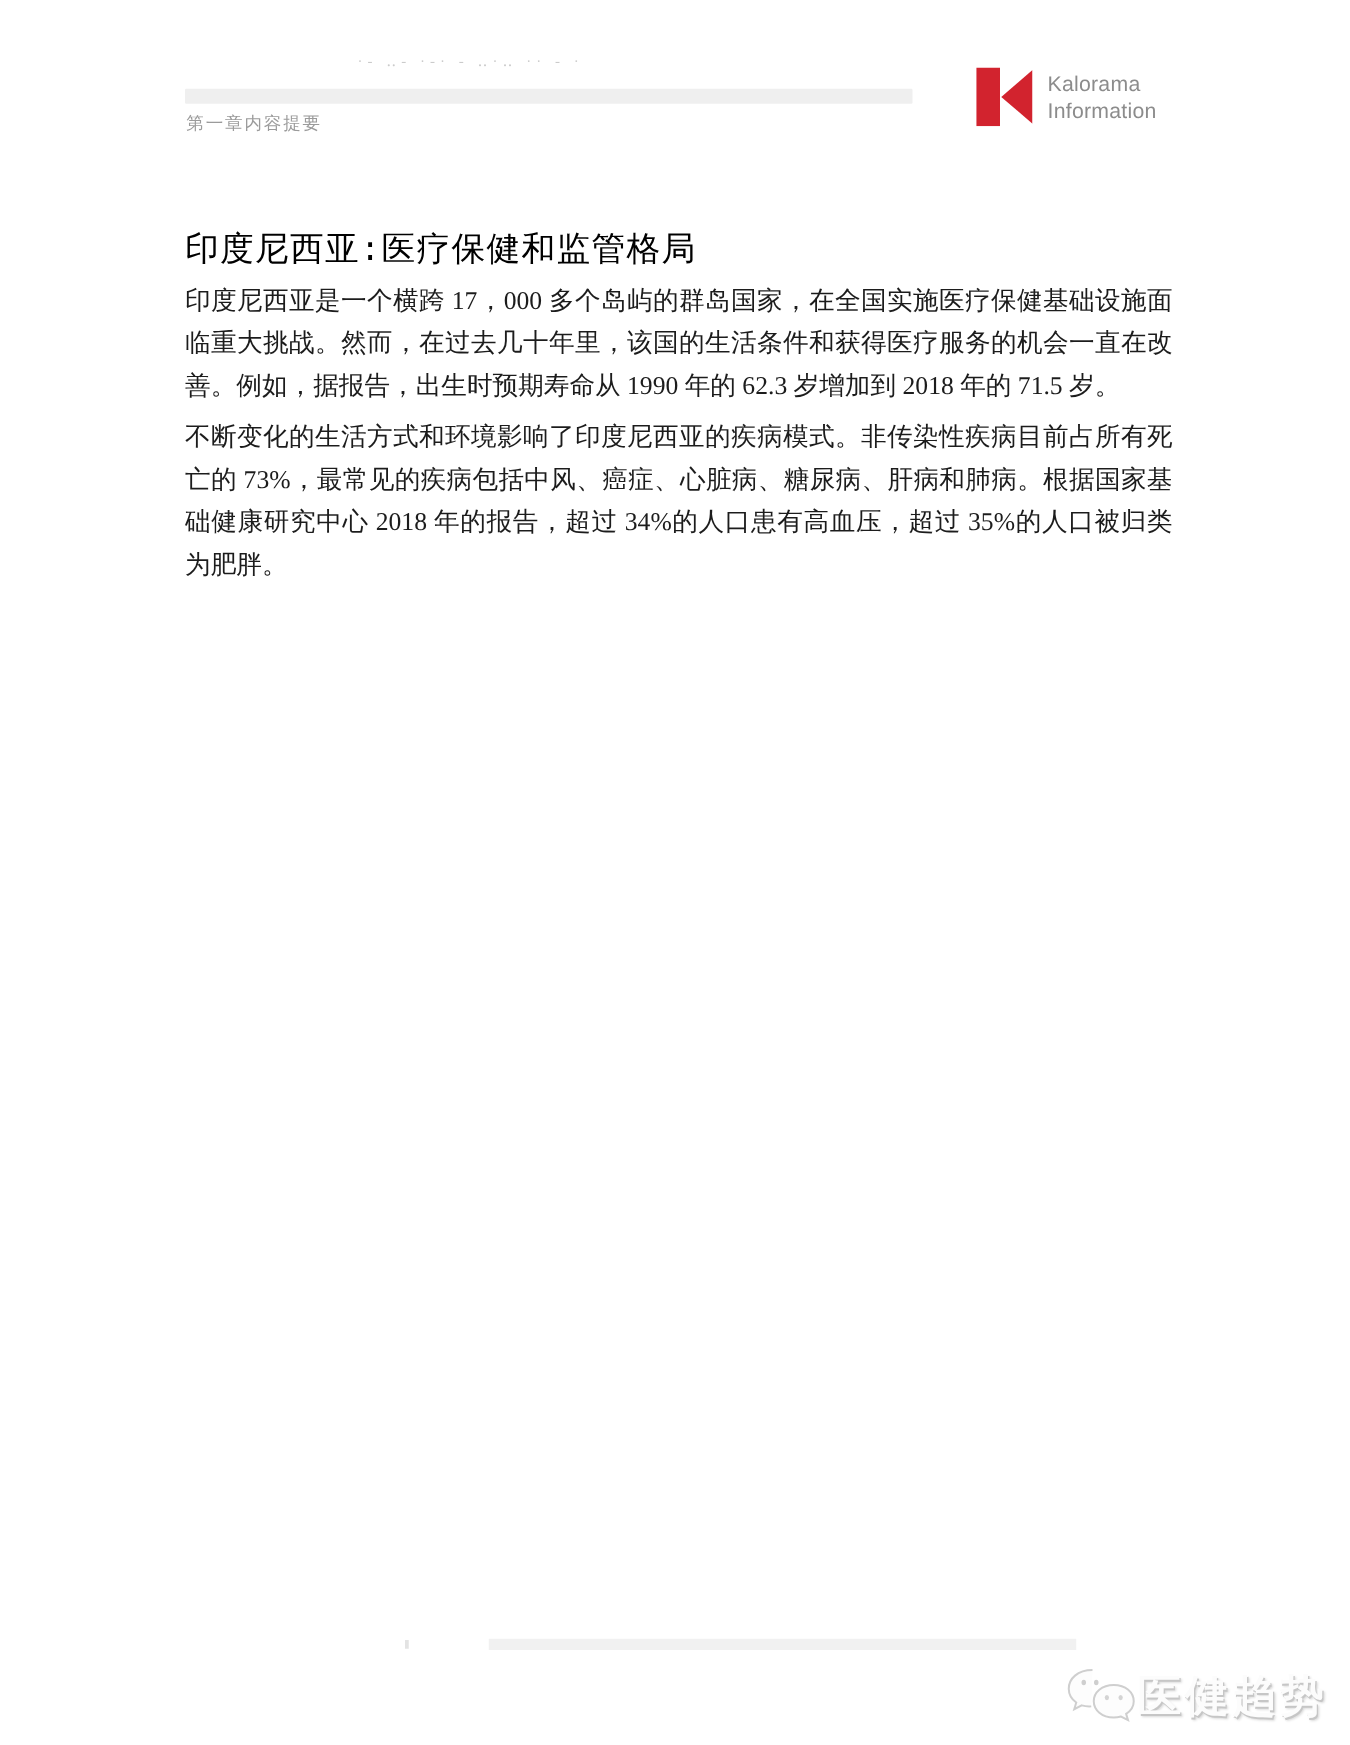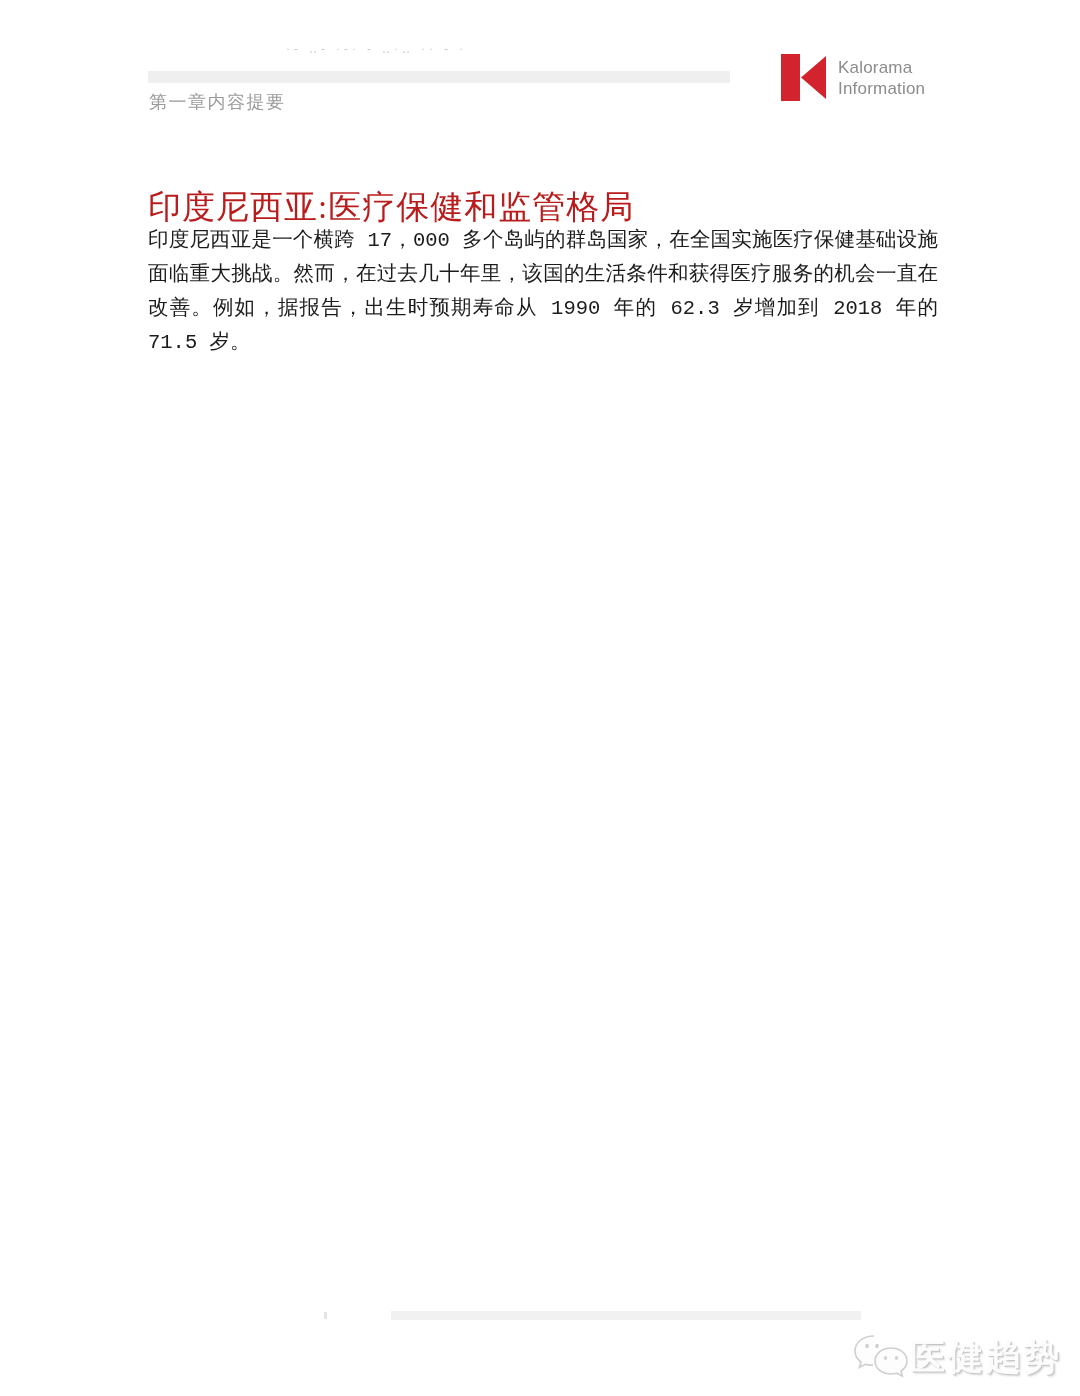--- a/index.html
+++ b/index.html
@@ -21,43 +21,43 @@
     font-family:"Liberation Serif","DejaVu Serif",serif;
   }
 
   
   .top-bar{
     position:absolute;left:148px;top:71px;width:582px;height:12px;
     background:#efefef;border-radius:1px;
   }
   .chapter-label{
     position:absolute;left:149px;top:90px;
-    font-size:18px;color:#9b9b9b;letter-spacing:1.5px;
+    font-size:14px;color:#9b9b9b;letter-spacing:1.5px;
     font-family:"Liberation Serif","DejaVu Serif",serif;
   }
 
   
   .logo{
     position:absolute;left:765px;top:54px;
     display:flex;align-items:center;gap:12px;margin-left:16px;
   }
   .logo-mark{width:45px;height:47px;display:block;}
   .logo-text{line-height:21px;font-size:17px;color:#8c8c8c;letter-spacing:.2px;}
 
   
   .doc-title{
     position:absolute;left:148px;top:163px;width:800px;
-    font-size:33px;font-weight:500;color:#b91c1c;
+    font-size:27px;font-weight:500;color:#000000;
     letter-spacing:1px;
-    font-family:Liberation Serif, serif;
+    font-family:Liberation Mono, monospace;
   }
   .doc-body{
     position:absolute;left:148px;top:224px;width:790px;
     font-size:20.5px;line-height:34px;color:#1c1c1c;
-    font-family:Liberation Mono, monospace;
+    font-family:Liberation Serif, serif;
     text-align:justify;
   }
   .doc-body p{margin:0 0 7px 0;}
 
   
   .bottom-bar{
     position:absolute;left:391px;top:1311px;width:470px;height:9px;
     background:#f1f1f1;
   }
   .bottom-dot{
@@ -95,20 +95,21 @@
     <div class="logo-text">
       <div>Kalorama</div>
       <div>Information</div>
     </div>
   </div>
 
   <h1 class="doc-title">印度尼西亚:医疗保健和监管格局</h1>
 
   <div class="doc-body">
     <p>印度尼西亚是一个横跨 17，000 多个岛屿的群岛国家，在全国实施医疗保健基础设施面临重大挑战。然而，在过去几十年里，该国的生活条件和获得医疗服务的机会一直在改善。例如，据报告，出生时预期寿命从 1990 年的 62.3 岁增加到 2018 年的 71.5 岁。</p>
+    <p>不断变化的生活方式和环境影响了印度尼西亚的疾病模式。非传染性疾病目前占所有死亡的 73%，最常见的疾病包括中风、癌症、心脏病、糖尿病、肝病和肺病。根据国家基础健康研究中心 2018 年的报告，超过 34%的人口患有高血压，超过 35%的人口被归类为肥胖。</p>
   </div>
 
   <div class="bottom-dot"></div>
   <div class="bottom-bar"></div>
 
   <div class="watermark">
     <svg class="wechat-icon" viewBox="0 0 58 50" xmlns="http://www.w3.org/2000/svg">
 
       <path d="M22 4 C10 4 3 11 3 19 c0 4.5 2.3 8.4 6 11 l-1.6 5.4 6-3.1 c2.3 .7 4.8 1 7.6 .8" fill="#fdfdfd" stroke="#cfcfcf" stroke-width="1.6"></path>
       <ellipse cx="15" cy="14" rx="1.8" ry="2.2" fill="#cfcfcf"></ellipse>

